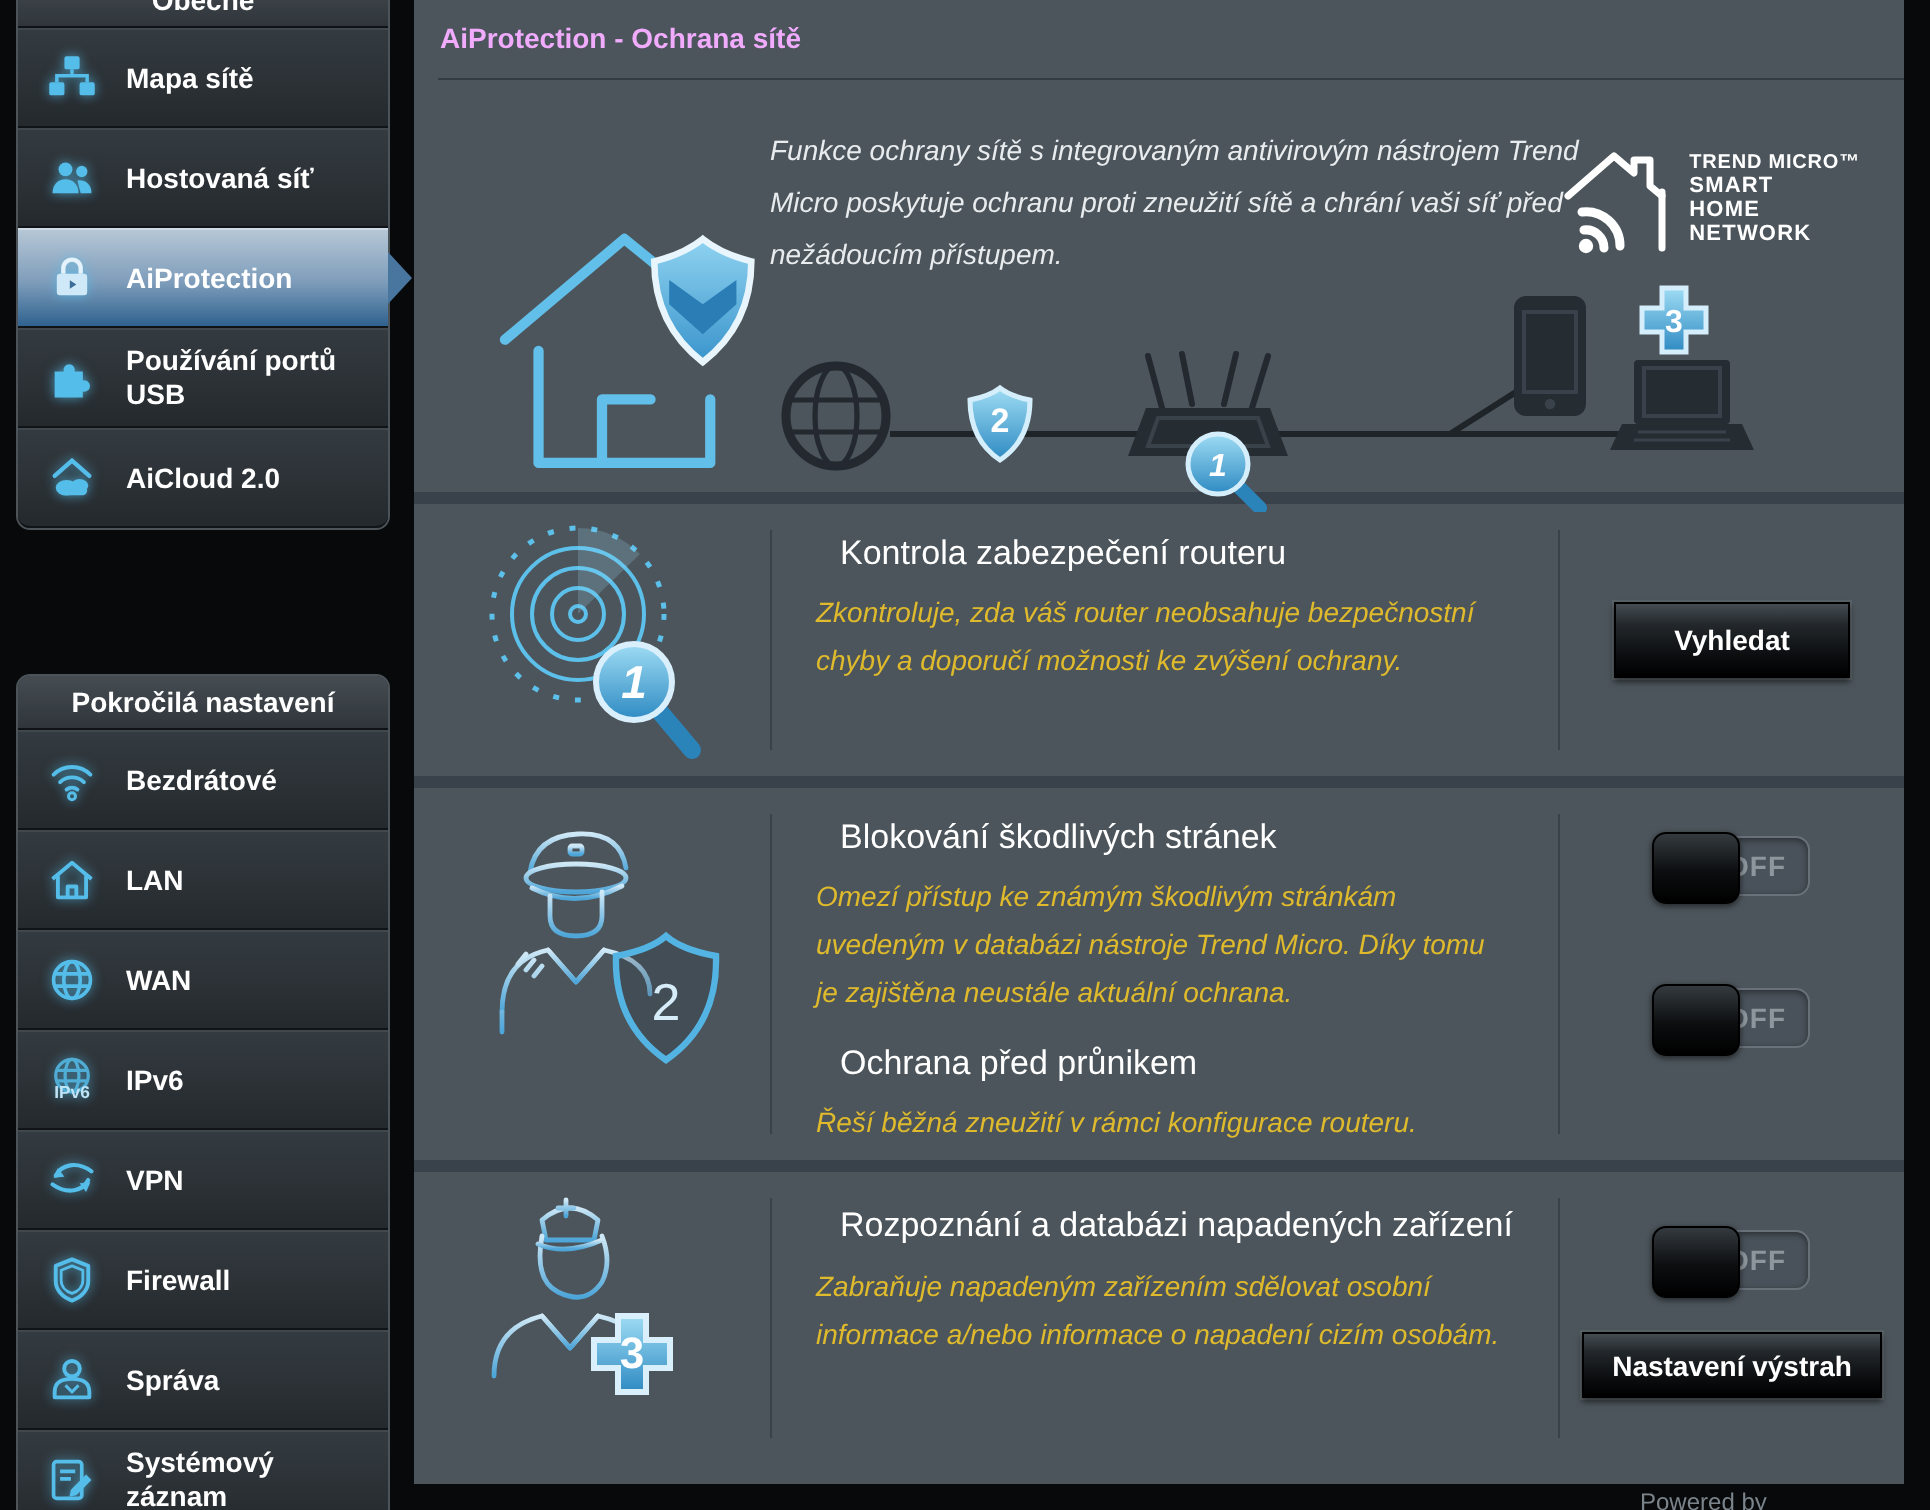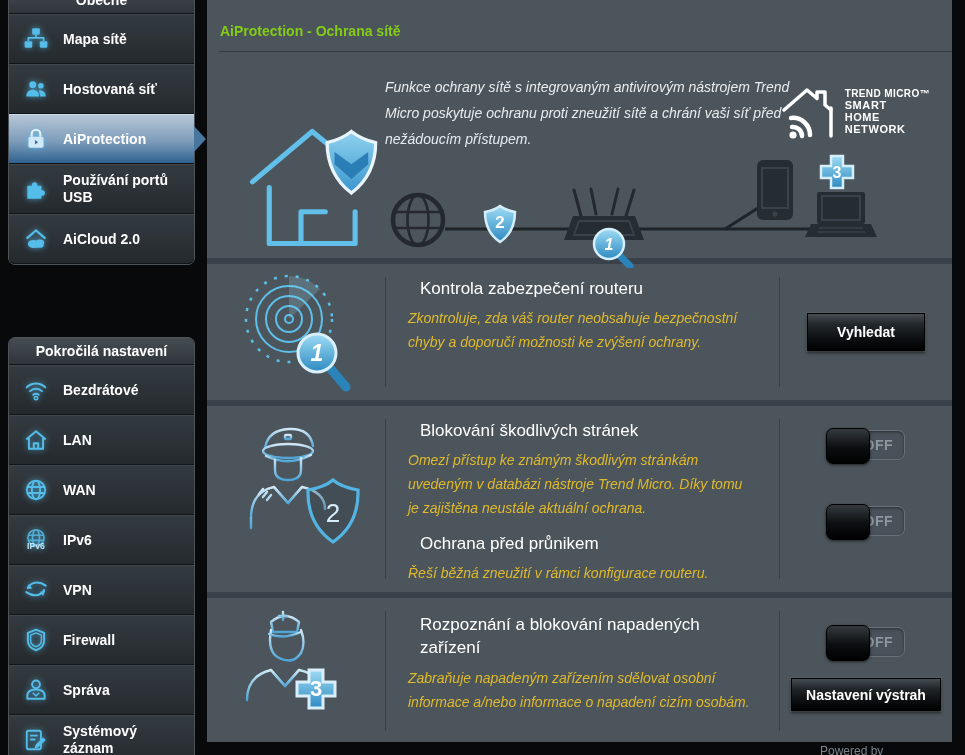--- a/index.html
+++ b/index.html
@@ -25,21 +25,21 @@
   .side-icon svg{filter:drop-shadow(0 0 3px rgba(86,190,235,.75));}
   .side-label{color:#fff;font-weight:bold;font-size:14px;line-height:17px;max-width:112px;}
   .side-item.selected{background:linear-gradient(#b6c7d6 0%,#7d9cba 55%,#2f628f 100%);
                       border-top-color:#cddae5;}
   .side-item.selected::after{content:"";position:absolute;right:-12px;top:50%;margin-top:-13px;
                       width:0;height:0;border-left:12px solid #49769f;
                       border-top:13px solid transparent;border-bottom:13px solid transparent;}
 
   
   .main{position:absolute;left:207px;top:0;width:745px;height:742px;background:#4c555b;}
-  .page-title{padding:23px 14px 0 13px;color:#84cc16;font-weight:bold;font-size:14px;}
+  .page-title{padding:11px 14px 0 13px;color:#f0abfc;font-weight:bold;font-size:14px;}
   .title-hr{margin:12px 0 0 12px;border-top:1px solid #333c43;height:0;}
 
   .intro{position:relative;height:206px;}
   .home-shield{position:absolute;left:38px;top:50px;}
   .intro-desc{position:absolute;left:178px;top:22px;width:436px;color:#e9ecee;
               font-style:italic;font-size:14px;line-height:26px;}
   .tm-logo{position:absolute;right:22px;top:32px;display:flex;align-items:center;}
   .tm-text{margin-left:6px;color:#fff;}
   .tm-brand{font-size:10px;font-weight:bold;letter-spacing:.4px;line-height:10px;}
   .tm-big{font-size:11px;font-weight:bold;letter-spacing:.6px;line-height:12px;}
@@ -452,21 +452,21 @@
             <path d="M18 100q0-24 24-30l14 16l14-16q22 5 23 20"></path>
             <path d="M42 70l14 16l14-16"></path>
             <path d="M18 100v12"></path>
           </g>
           <path d="M80 70h14v12h12v14H94v12H80v-12H68V82h12z" fill="url(#gb)" stroke="#d9effc" stroke-width="3"></path>
           <text x="87" y="96" text-anchor="middle" font-size="22" font-weight="bold" fill="#fff">3</text>
         </svg>
       </div>
       <div class="v-div"></div>
       <div class="svc-text">
-        <h3 class="svc-title" style="max-width:340px;line-height:23px;">Rozpoznání a blokování napadených zařízení</h3>
+        <h3 class="svc-title" style="max-width:340px;line-height:23px;">Rozpoznání a databázi napadených zařízení</h3>
         <div class="svc-desc">Zabraňuje napadeným zařízením sdělovat osobní informace a/nebo informace o napadení cizím osobám.</div>
       </div>
       <div class="v-div"></div>
       <div class="svc-action r3a">
         <div class="toggle">
           <div class="knob"></div>
           <span class="toggle-state">OFF</span>
         </div>
         <div class="btn btn-alerts">Nastavení výstrah</div>
       </div>

